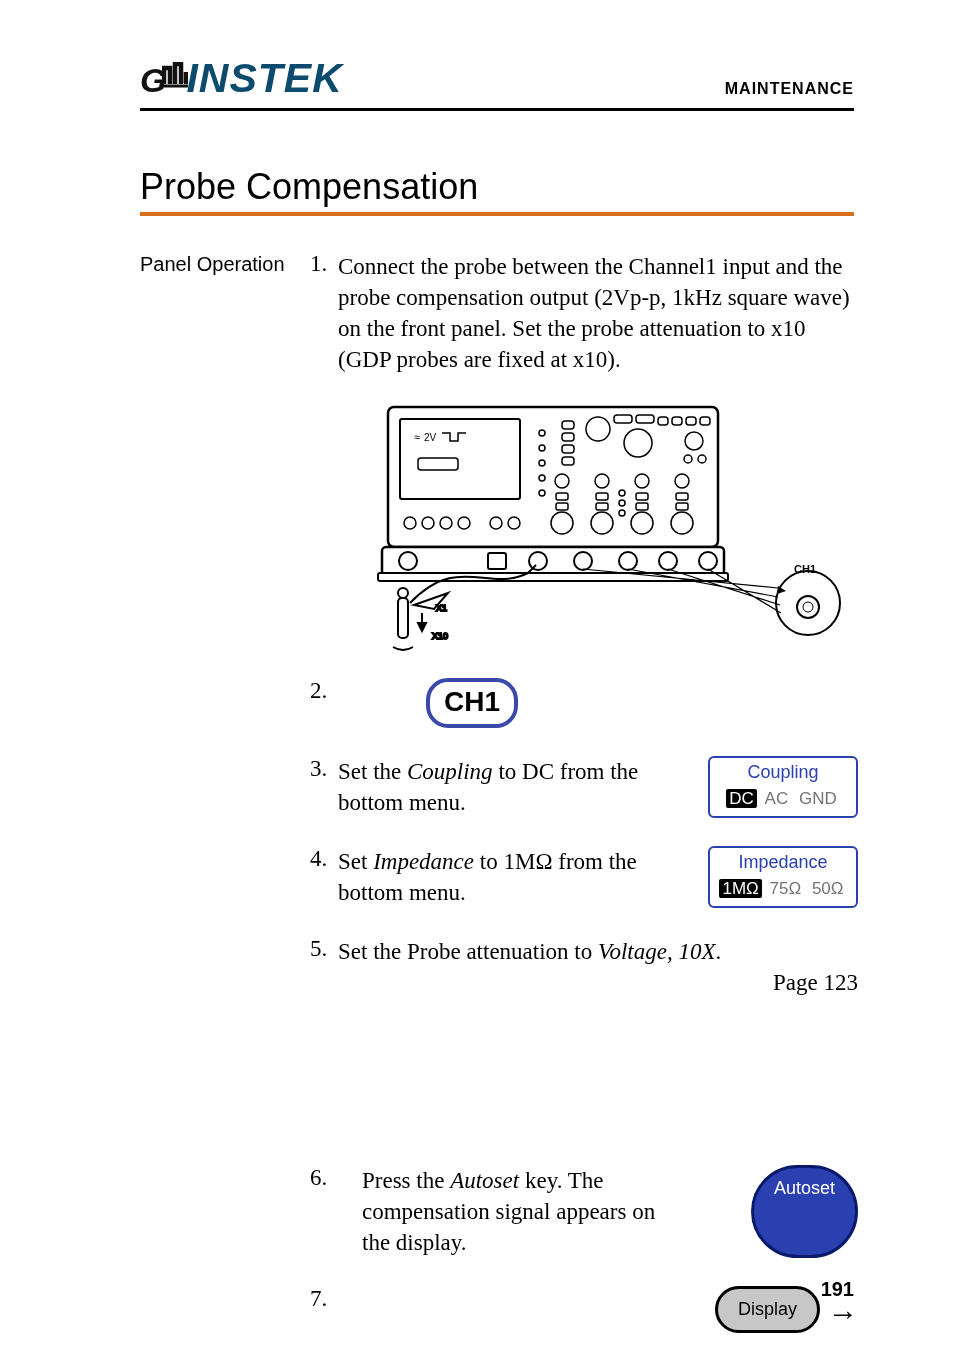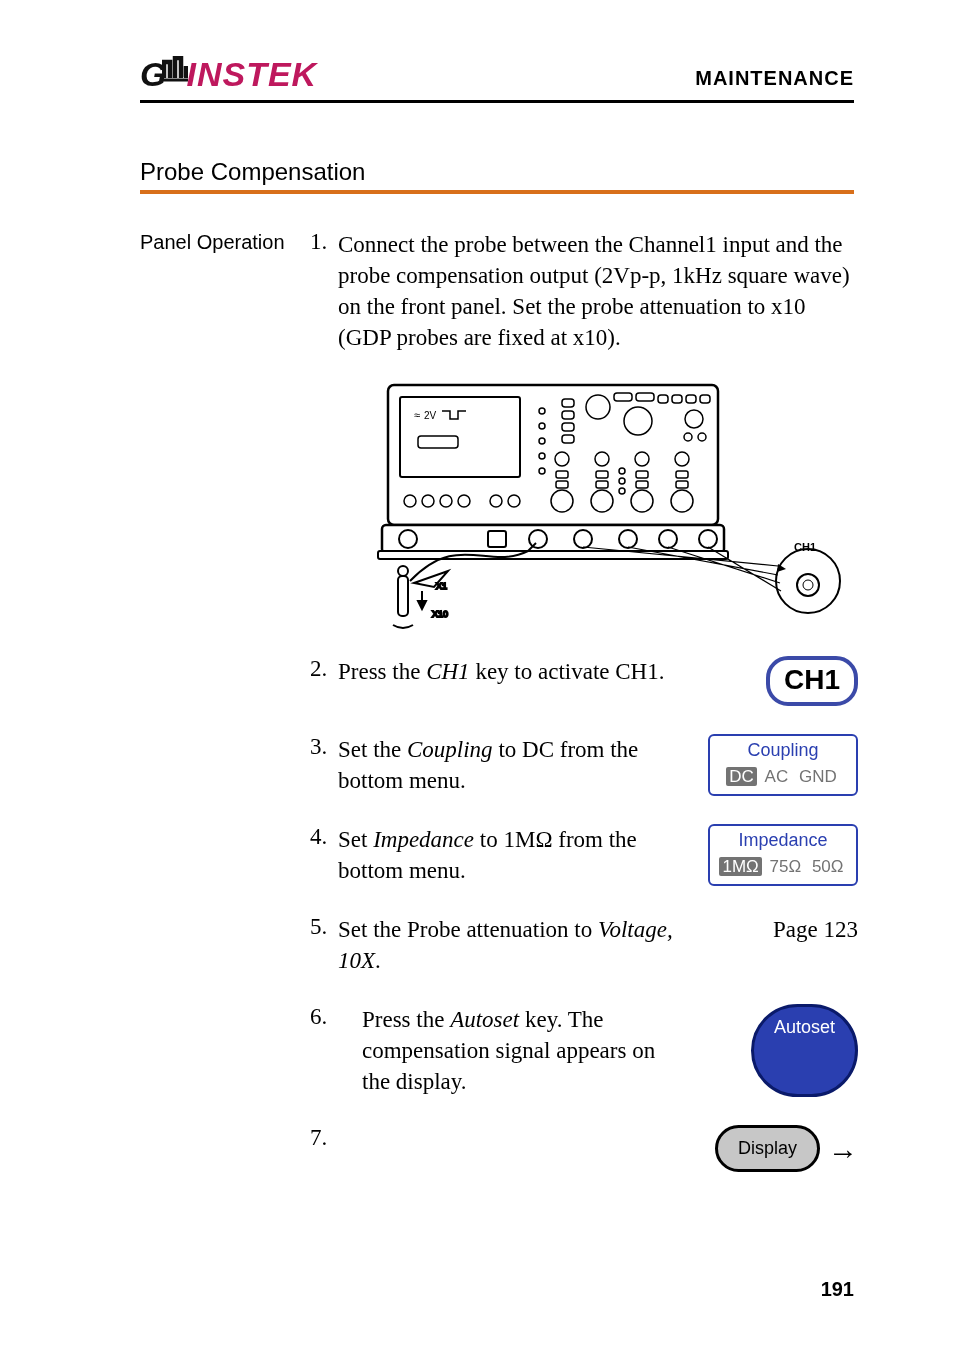--- a/index.html
+++ b/index.html
@@ -23,45 +23,45 @@
     padding-bottom: 6px;
     margin-bottom: 55px;
   }
   .logo {
     display:flex;
     align-items: baseline;
   }
   .logo-text {
     font-family: Arial, sans-serif;
     font-weight: 900;
-    font-size: 34px;
+    font-size: 41px;
     letter-spacing: 1px;
     font-style: italic;
-    color:#be185d;
+    color:#0c4a6e;
   }
   .logo-g {
     font-family: Arial, sans-serif;
     font-weight: 900;
     font-size: 34px;
     font-style: italic;
     color:#111;
     letter-spacing:-2px;
   }
   .header-right {
     font-family: 'Segoe UI', Arial, sans-serif;
     font-weight: 700;
-    font-size: 20px;
+    font-size: 16px;
     letter-spacing: 1px;
     align-self: flex-end;
     padding-bottom:4px;
   }
   h2.section-title {
     font-family: 'Segoe UI', Arial, sans-serif;
     font-weight: 400;
-    font-size: 24px;
+    font-size: 36px;
     margin: 12px 0 4px 0;
   }
   .orange-rule {
     border: none;
     border-top: 4px solid #d86f1a;
     margin: 0 0 35px 0;
   }
   .content-row {
     display: flex;
     align-items: flex-start;
@@ -121,21 +121,21 @@
     border:2px solid #2a3fb0;
     border-radius:6px;
     padding:4px 8px 6px 8px;
     font-family: Arial, sans-serif;
     text-align:center;
     line-height:1.15;
     min-width:130px;
   }
   .softkey .sk-title { color:#2a3fb0; font-size:18px; font-weight:400; display:block;}
   .softkey .sk-opts { font-size:17px; }
-  .softkey .sk-sel { background:#737373; color:#fff; padding:0 3px; border-radius:2px;}
+  .softkey .sk-sel { background:#000000; color:#fff; padding:0 3px; border-radius:2px;}
   .softkey .sk-unsel { color:#737373; padding:0 3px;}
   .page-ref {
     font-family: Georgia, serif;
     font-size:23px;
   }
   .btn-oval {
     display:inline-block;
     border:3px solid #000;
     border-radius: 999px;
     padding: 8px 20px;
@@ -284,23 +284,20 @@
 
             <path d="M72 200 C 120 150, 150 190, 190 170" fill="none"></path>
             <path d="M190 170 L198 162"></path>
           </g>
         </svg>
       </div>
 
       <div class="step">
         <div class="step-num">2.</div>
         <div class="step-body" style="display:flex;">
-          <div class="step-text">
-            <span>Press the </span><em>CH1</em><span> key to activate CH1.</span>
-          </div>
           <div class="step-right">
             <span class="key-ch1">CH1</span>
           </div>
         </div>
       </div>
 
       <div class="step">
         <div class="step-num">3.</div>
         <div class="step-body" style="display:flex;">
           <div class="step-text">
@@ -333,21 +330,21 @@
                 <span class="sk-unsel">75Ω</span>
                 <span class="sk-unsel">50Ω</span>
               </span>
             </span>
           </div>
         </div>
       </div>
 
       <div class="step">
         <div class="step-num">5.</div>
-        <div class="step-body" style="display:flex;">
+        <div class="step-body" style="display:flex;flex-direction:column;">
           <div class="step-text">
             <span>Set the Probe attenuation to </span><em>Voltage, 10X</em><span>.</span>
           </div>
           <div class="step-right">
             <span class="page-ref">Page 123</span>
           </div>
         </div>
       </div>
 
       <div class="step">

